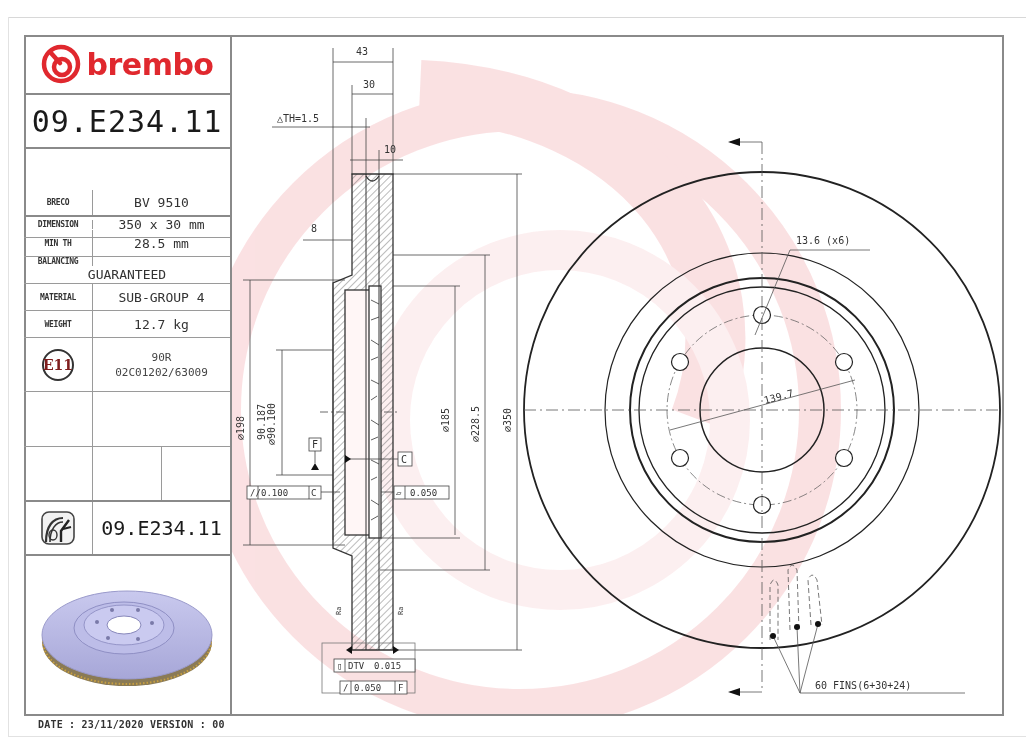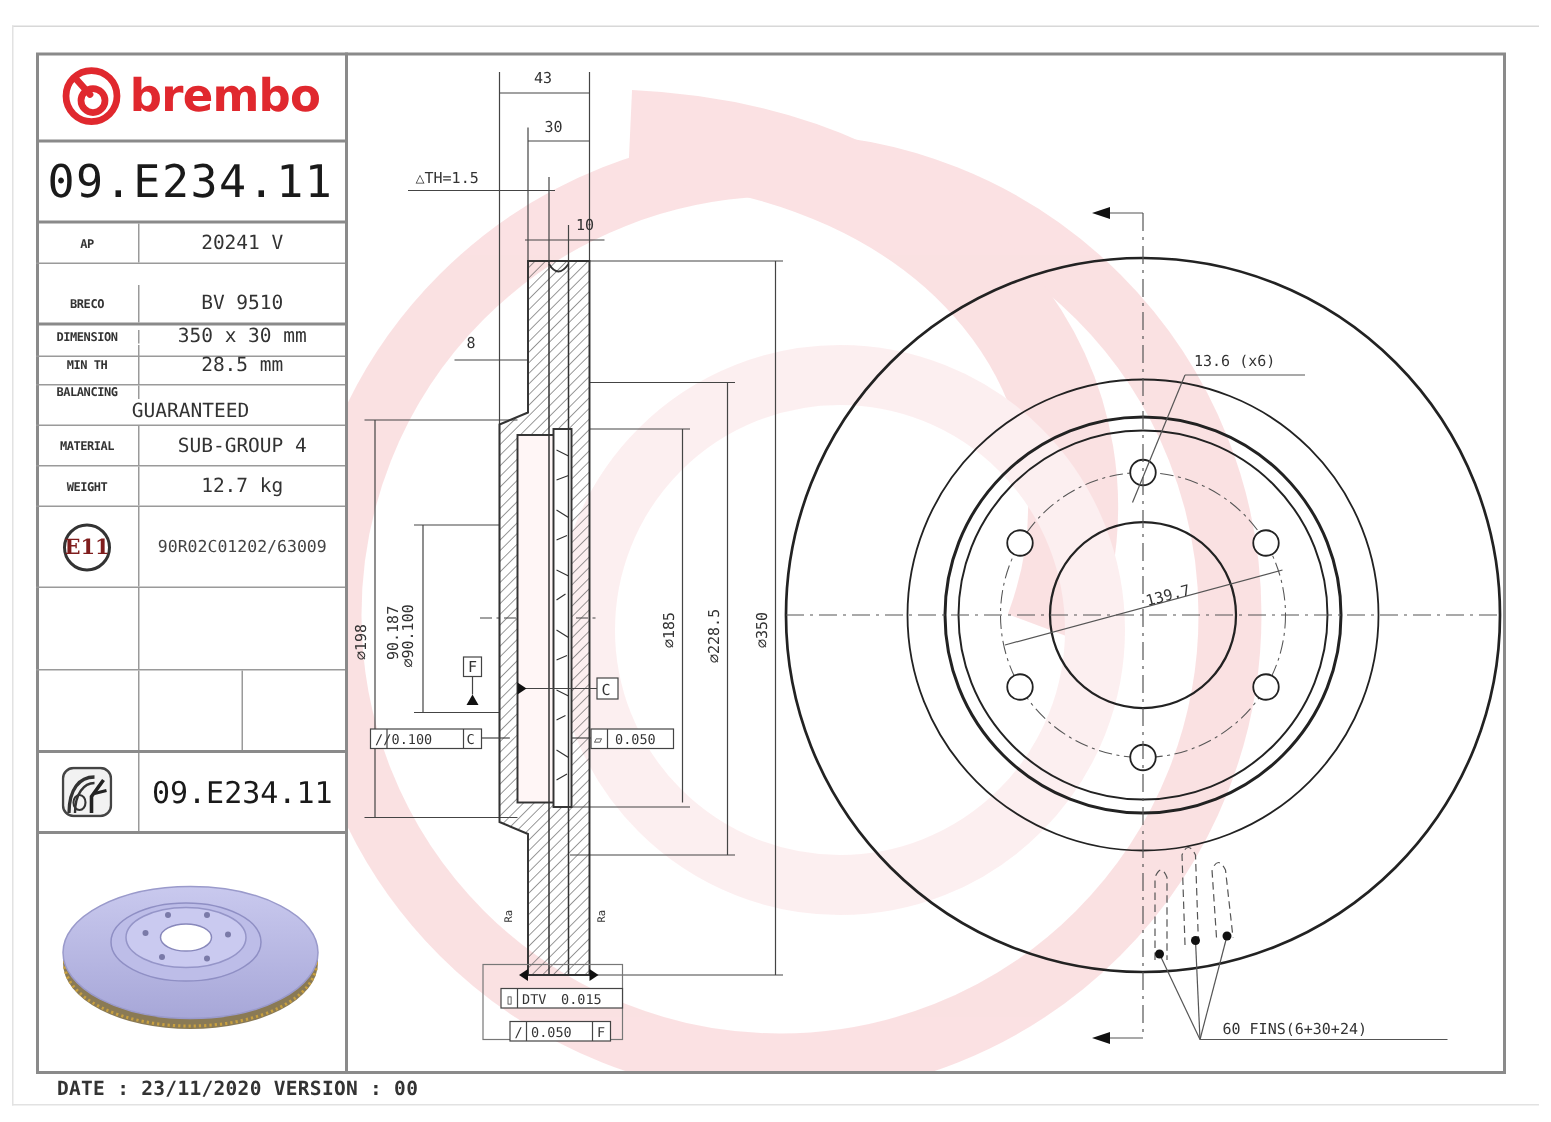--- a/index.html
+++ b/index.html
@@ -14,30 +14,30 @@
   .logo-row { top:0; height:60px; display:flex; align-items:center; justify-content:center; }
   .brand-text { font-family:"DejaVu Sans", sans-serif; font-weight:bold; font-size:30px; color:#e0282e; letter-spacing:-0.5px; margin-left:6px; }
   .part-row { top:60px; height:54px; display:flex; align-items:center; justify-content:center; }
   .part-number { font-family:"DejaVu Sans Mono", monospace; font-size:30px; color:#1a1a1a; letter-spacing:1px; }
   .spec-row { height:27px; display:flex; }
   .spec-label { width:68px; border-right:1px solid #9a9a9a; font-family:"DejaVu Sans Mono", monospace; font-size:8px; font-weight:bold; display:flex; align-items:center; justify-content:center; color:#333; letter-spacing:-0.3px; }
   .spec-value { flex:1; font-family:"DejaVu Sans Mono", monospace; font-size:13px; display:flex; align-items:center; justify-content:center; color:#333; }
   .cert-row { top:303px; height:54px; display:flex; }
   .cert-icon-cell { width:68px; border-right:1px solid #9a9a9a; display:flex; align-items:center; justify-content:center; }
   .e11 { width:32px; height:32px; border:2px solid #333; border-radius:50%; display:flex; align-items:center; justify-content:center; font-family:"DejaVu Serif", serif; font-weight:bold; font-size:14px; color:#7f1d1d; box-sizing:border-box; }
-  .cert-text { flex:1; display:flex; flex-direction:row; align-items:center; justify-content:center; font-family:"DejaVu Sans Mono", monospace; font-size:11px; color:#444; line-height:15px; }
+  .cert-text { flex:1; display:flex; flex-direction:column; align-items:center; justify-content:center; font-family:"DejaVu Sans Mono", monospace; font-size:11px; color:#444; line-height:15px; }
   .blank-row1 { top:357px; height:55px; display:flex; }
   .blank-row2 { top:412px; height:55px; display:flex; }
   .cell-l { width:68px; border-right:1px solid #9a9a9a; }
   .cell-m { width:68px; border-right:1px solid #9a9a9a; }
   .ref-row { top:467px; height:54px; display:flex; }
   .ref-icon-cell { width:68px; border-right:1px solid #9a9a9a; display:flex; align-items:center; justify-content:center; }
   .ref-number { flex:1; display:flex; align-items:center; justify-content:center; font-family:"DejaVu Sans Mono", monospace; font-size:20px; color:#1a1a1a; }
   .photo-row { top:521px; height:158px; border-bottom:none; display:flex; align-items:center; justify-content:center; }
-  .footer-date { position:absolute; left:38px; top:719px; font-family:"DejaVu Sans Mono", monospace; font-size:13px; font-weight:bold; color:#333; letter-spacing:0.2px; }
+  .footer-date { position:absolute; left:38px; top:719px; font-family:"DejaVu Sans Mono", monospace; font-size:10px; font-weight:bold; color:#333; letter-spacing:0.2px; }
   .drawing { position:absolute; left:232px; top:37px; width:770px; height:677px; }
   .drawing svg { position:absolute; left:0; top:0; }
   .dimtxt { font-family:"DejaVu Sans Mono", monospace; font-size:10px; fill:#333; }
 </style>
 </head>
 <body>
 
 <div class="outer-line-top"></div>
 <div class="outer-line-left"></div>
 <div class="outer-line-bottom"></div>
@@ -51,24 +51,20 @@
       <circle cx="21" cy="23" r="8" fill="none" stroke="#e0282e" stroke-width="4.5"></circle>
       <line x1="10" y1="9" x2="19" y2="19" stroke="#e0282e" stroke-width="4.5" stroke-linecap="round"></line>
     </svg>
     <span class="brand-text">brembo</span>
   </div>
 
   <div class="row thick part-row">
     <span class="part-number">09.E234.11</span>
   </div>
 
-  <div class="row spec-row" style="top:114px;">
-    <div class="spec-label">AP</div>
-    <div class="spec-value">20241 V</div>
-  </div>
   <div class="row thick spec-row" style="top:155px;">
     <div class="spec-label">BRECO</div>
     <div class="spec-value">BV 9510</div>
   </div>
   <div class="row spec-row" style="top:176px;align-items:center;">
     <div class="spec-label">DIMENSION</div>
     <div class="spec-value">350 x 30 mm</div>
   </div>
   <div class="row spec-row" style="top:195px;">
     <div class="spec-label">MIN TH</div>

